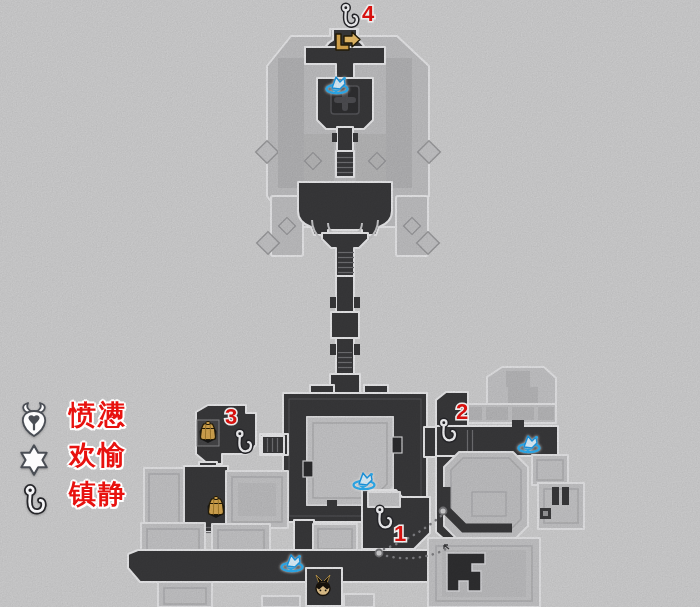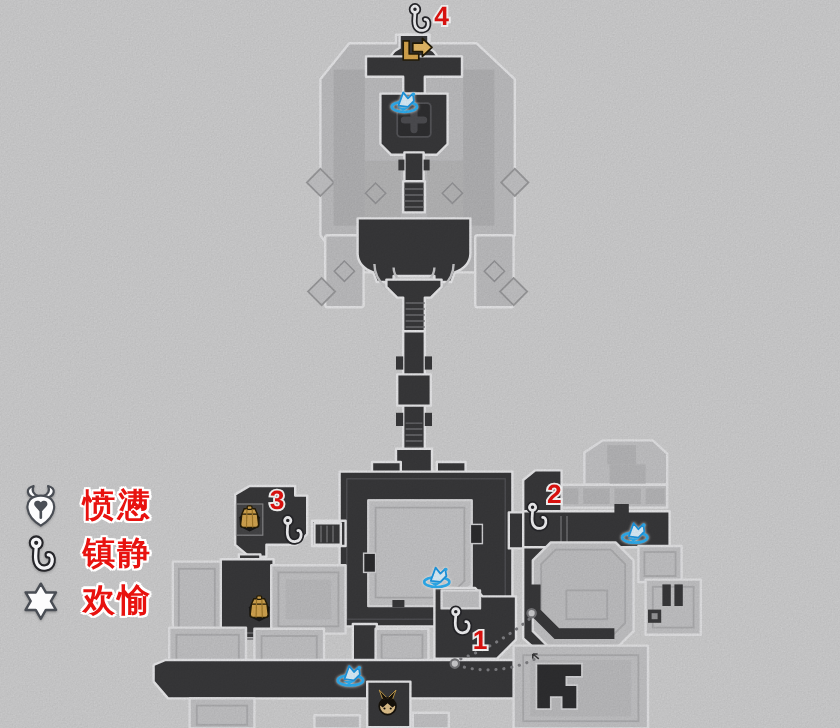--- a/index.html
+++ b/index.html
@@ -5,21 +5,21 @@
   html,body{margin:0;padding:0;}
   body{
     width:700px;height:607px;overflow:hidden;position:relative;
     background:#d2d2d3;
     font-family:"Liberation Sans","DejaVu Sans",sans-serif;
   }
   .stage{position:absolute;inset:0;width:700px;height:607px;}
   #map-svg{position:absolute;left:0;top:0;}
   
   .legend{position:absolute;left:16px;top:402px;display:flex;flex-direction:column;}
-  .legend-row{display:flex;align-items:center;height:39.5px;}
+  .legend-row{display:flex;align-items:flex-start;height:39.5px;}
   .legend-ic{width:36px;height:36px;flex:0 0 36px;
     filter:drop-shadow(0 1px 1px rgba(0,0,0,.25));}
   .legend-label{
     margin-left:17px;font-size:27px;font-weight:700;letter-spacing:2px;
     color:#e8120f;line-height:1;
     text-shadow:
       -2px 0 0 #fff, 2px 0 0 #fff, 0 -2px 0 #fff, 0 2px 0 #fff,
       -1.5px -1.5px 0 #fff, 1.5px -1.5px 0 #fff,
       -1.5px 1.5px 0 #fff, 1.5px 1.5px 0 #fff;
   }
@@ -319,25 +319,25 @@
 </svg>
 
 <div class="legend">
   <div class="legend-row">
     <svg class="legend-ic" viewBox="-18 -19 36 36">
           <use href="#mask-icon"></use>
         </svg>
     <span class="legend-label">愤懑</span>
   </div>
   <div class="legend-row">
+    <svg class="legend-ic" viewBox="-16 -16 32 32">
+          <use href="#star-icon"></use>
+        </svg>
+    <span class="legend-label">欢愉</span>
+  </div>
+  <div class="legend-row">
     <svg class="legend-ic" viewBox="-14 -15 28 30">
           <use href="#fishhook-icon"></use>
         </svg>
     <span class="legend-label">镇静</span>
   </div>
-  <div class="legend-row">
-    <svg class="legend-ic" viewBox="-16 -16 32 32">
-          <use href="#star-icon"></use>
-        </svg>
-    <span class="legend-label">欢愉</span>
-  </div>
 </div>
 </div>
 
 </body></html>

